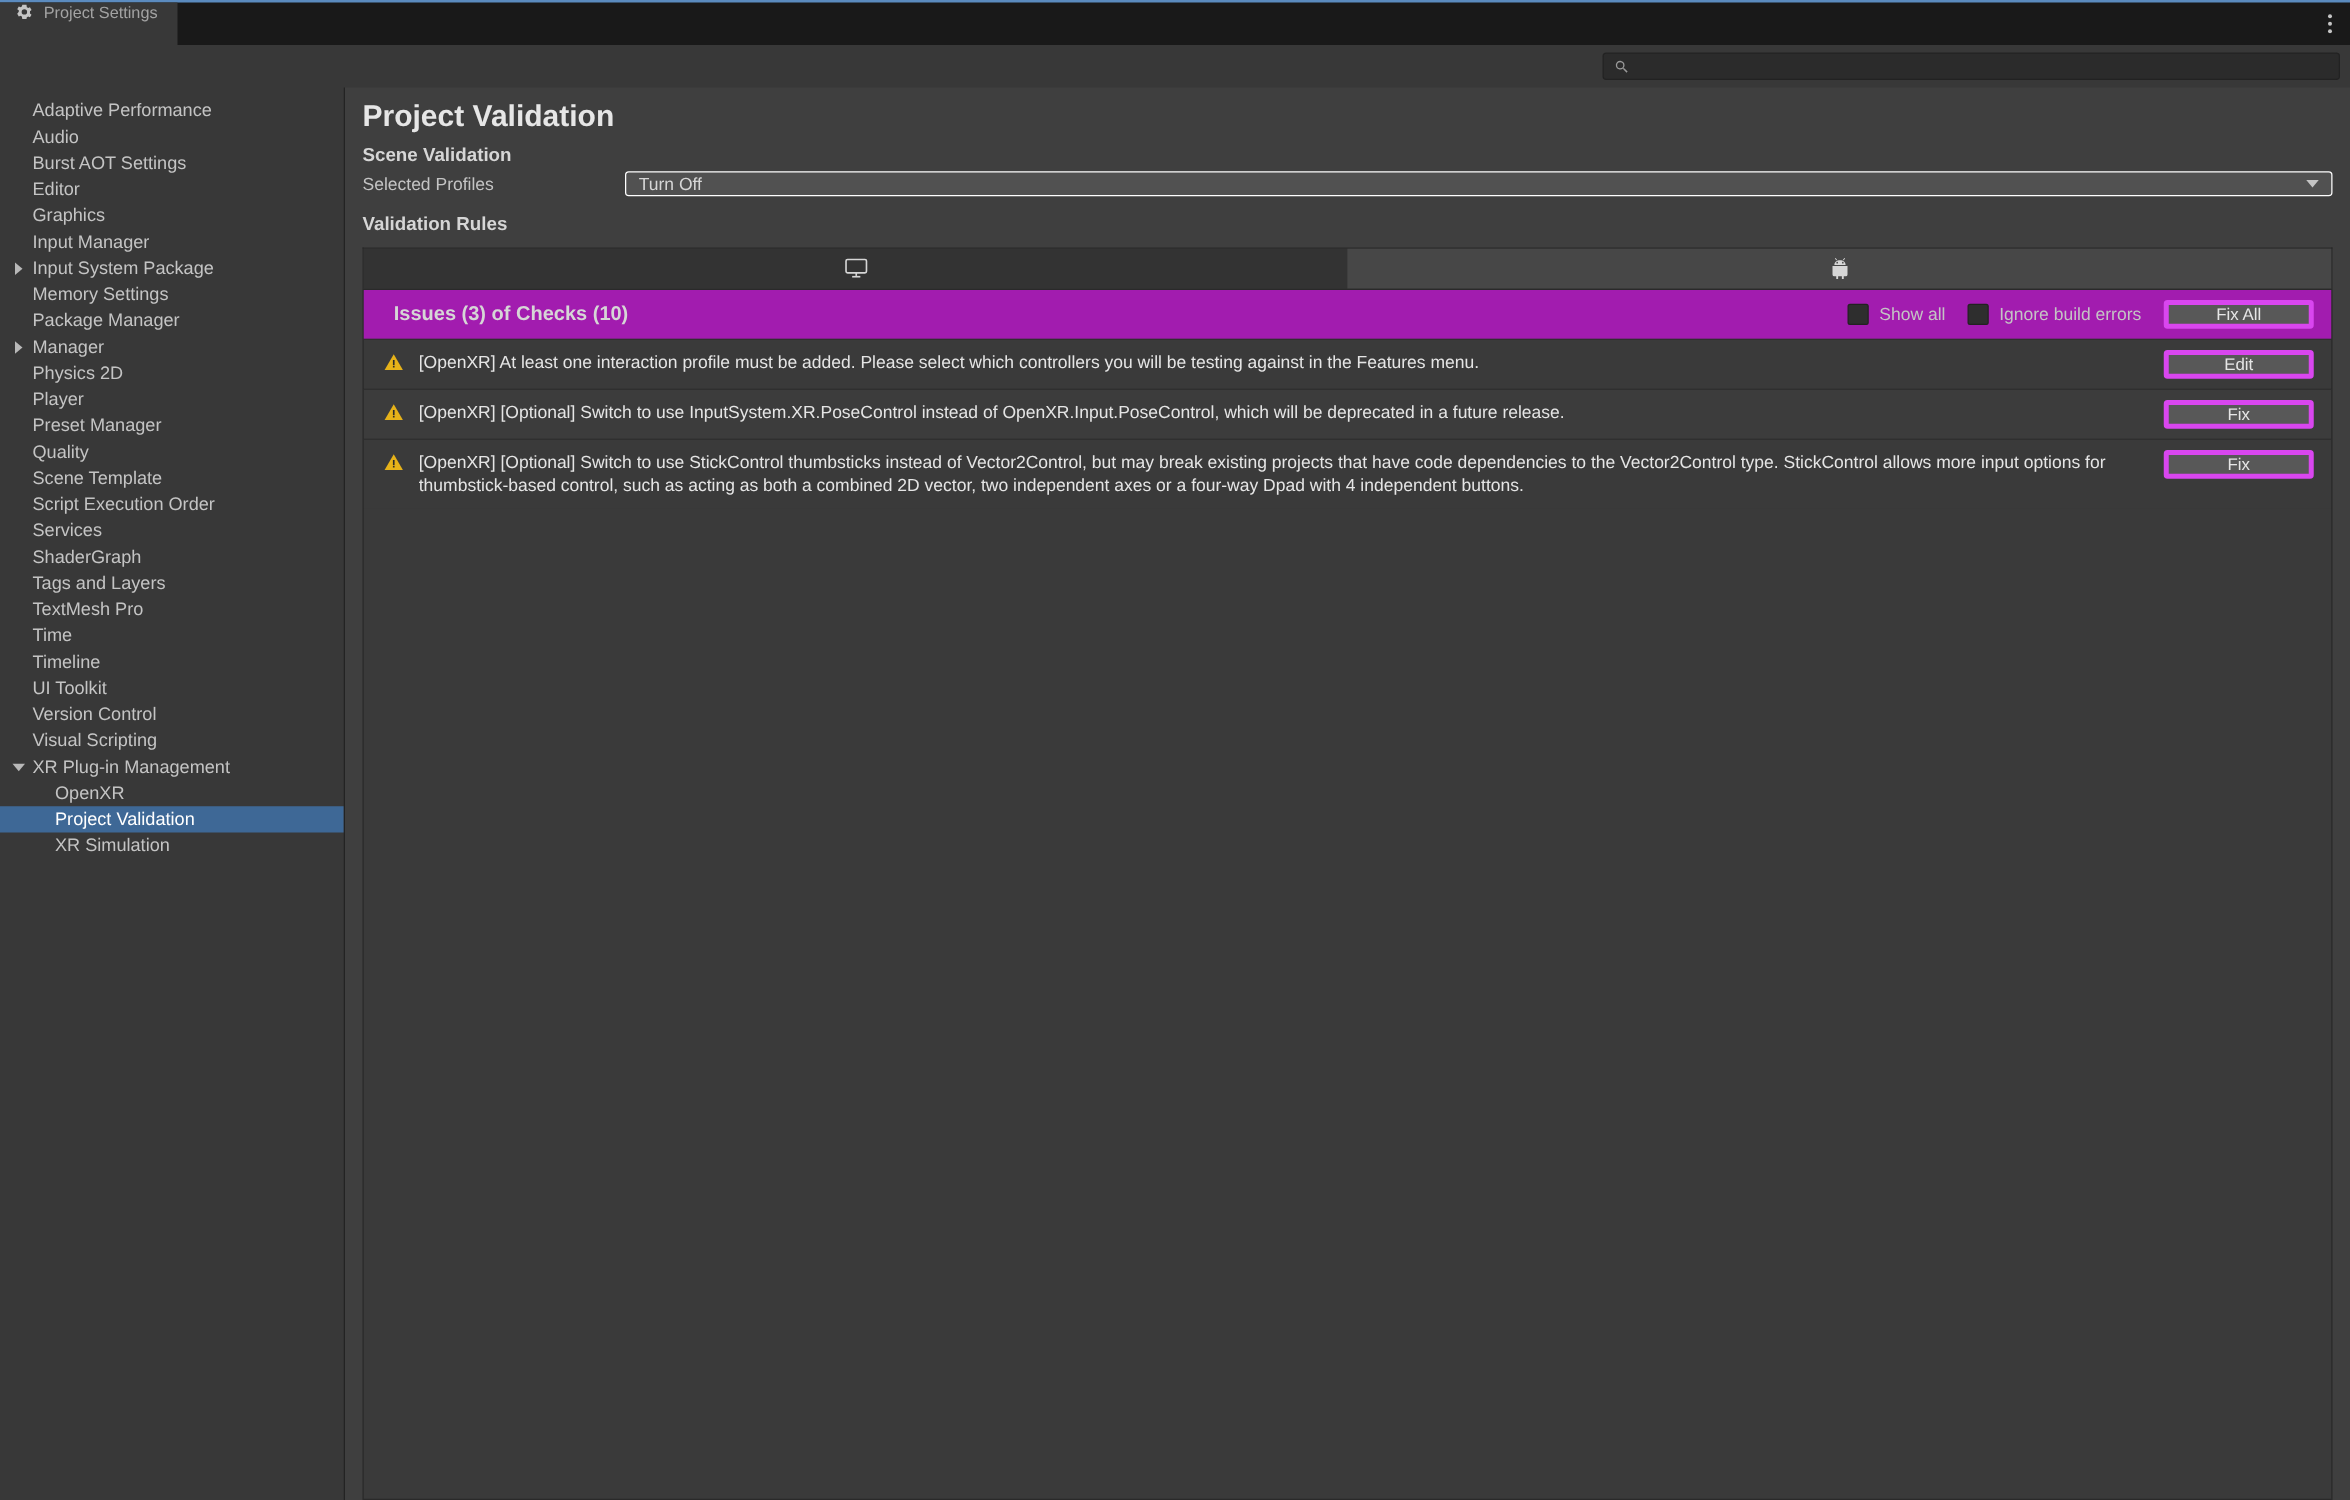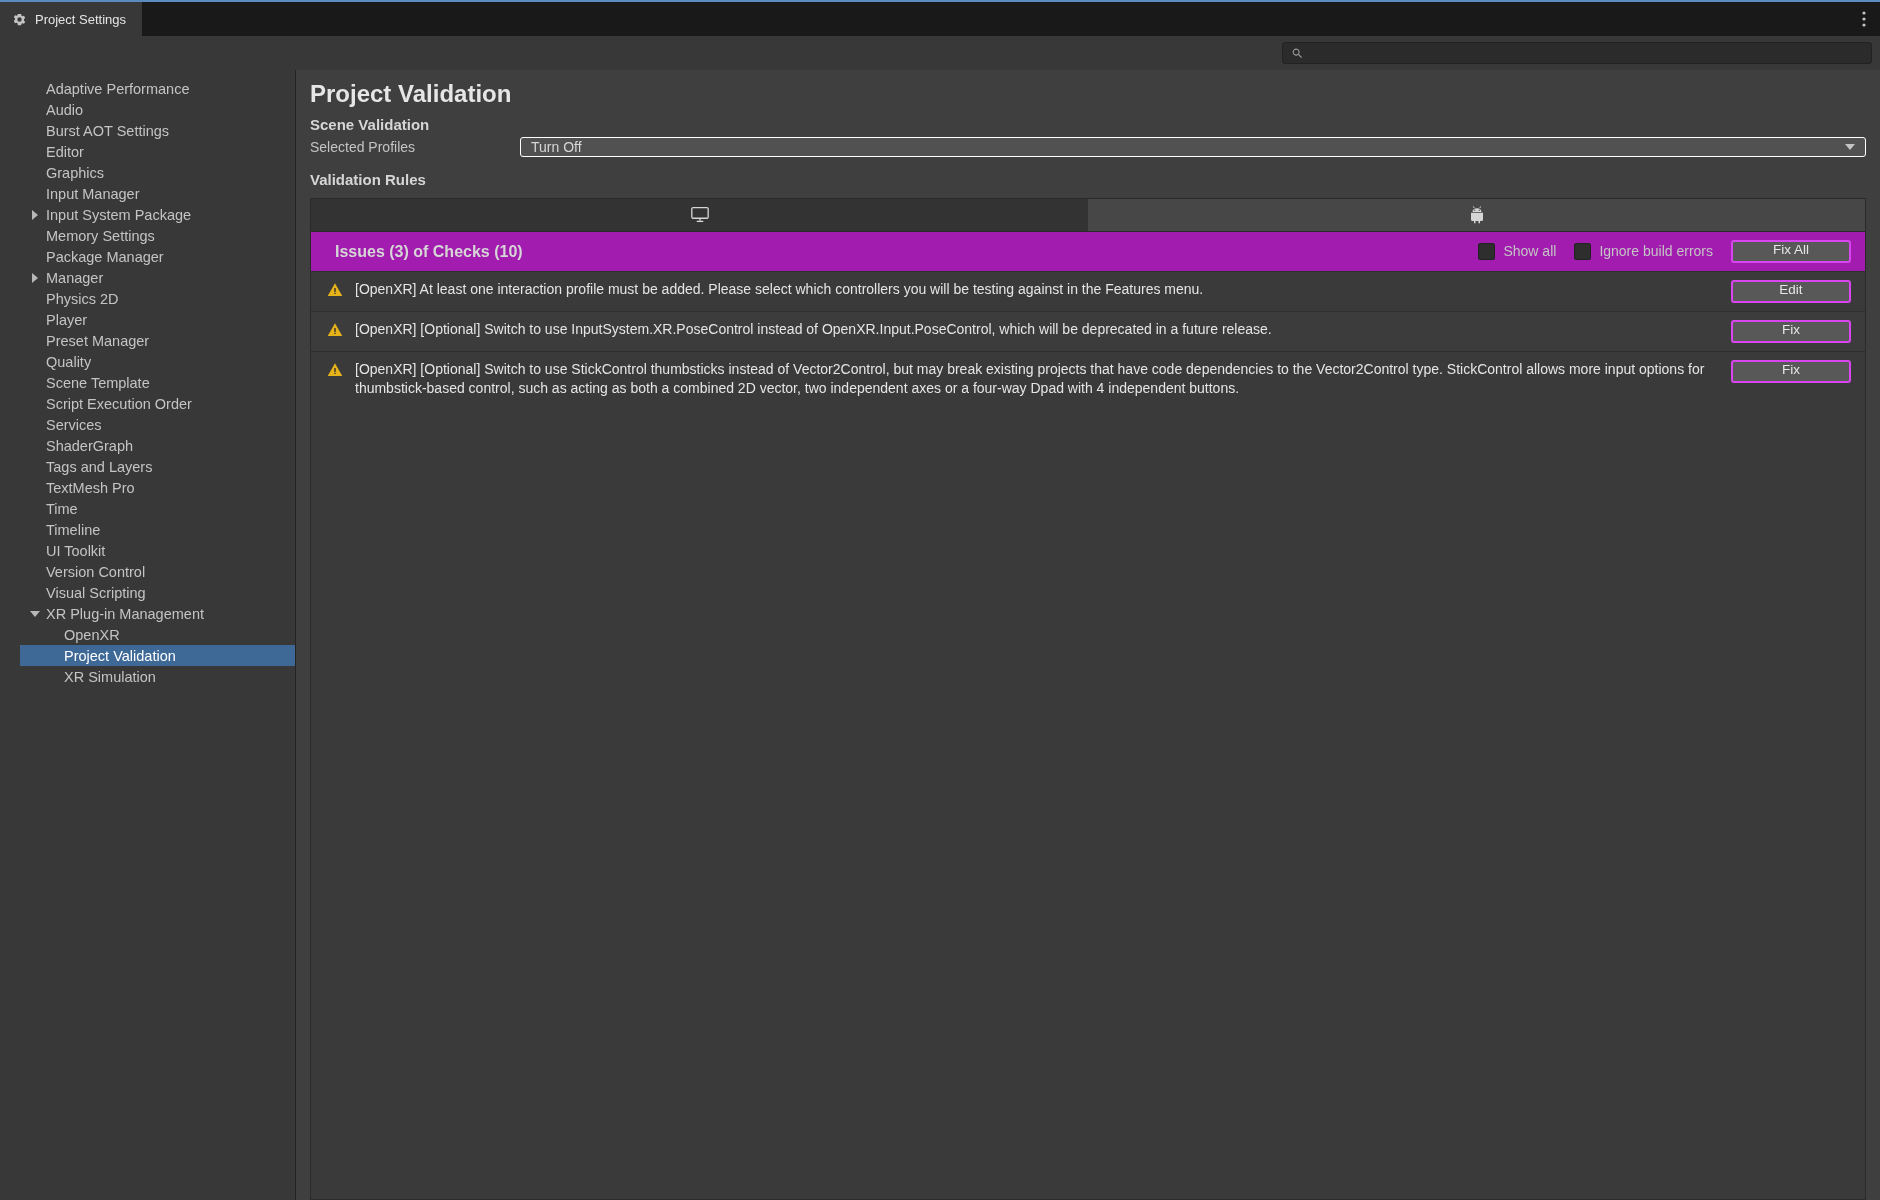--- a/index.html
+++ b/index.html
@@ -20,24 +20,23 @@
 .tab-bar {
   background: #191919;
   height: 36px;
   display: flex;
   align-items: stretch;
   border-top: 2px solid #5b8bbf;
 }
 .tab {
   background: #383838;
   display: flex;
-  align-items: center;
   padding: 0 16px 0 12px;
   gap: 8px;
-  color: #e5e5e5;
+  color: #a3a3a3;
   font-size: 13px;
 }
 .tab-bar .spacer { flex: 1; }
 .kebab {
   display: flex;
   align-items: center;
   padding: 0 14px;
   color: #b8b8b8;
 }
 .search-row {
@@ -54,21 +53,20 @@
   height: 22px;
   display: flex;
   align-items: center;
   padding: 0 8px;
   color: #888;
 }
 .body {
   display: flex;
   flex: 1;
   min-height: 0;
-  margin-left: 20px;
 }
 .sidebar {
   width: 276px;
   background: #383838;
   border-right: 1px solid #232323;
   padding-top: 8px;
   overflow-y: auto;
 }
 .side-item {
   padding: 2.5px 8px 2.5px 26px;
@@ -209,26 +207,26 @@
 }
 .chk .box {
   width: 17px;
   height: 17px;
   background: #2e2e2e;
   border: 1px solid #222;
   border-radius: 2px;
 }
 .btn {
   background: #585858;
-  border: 2px solid #d946ef;
+  border: 4px solid #d946ef;
   border-radius: 3px;
   min-width: 120px;
   height: 23px;
   display: flex;
-  align-items: flex-start;
+  align-items: flex-end;
   justify-content: center;
   color: #e6e6e6;
   font-size: 13.5px;
   padding: 0 14px;
 }
 .issues-list {
   flex: 1;
   overflow-y: auto;
 }
 .issue {

